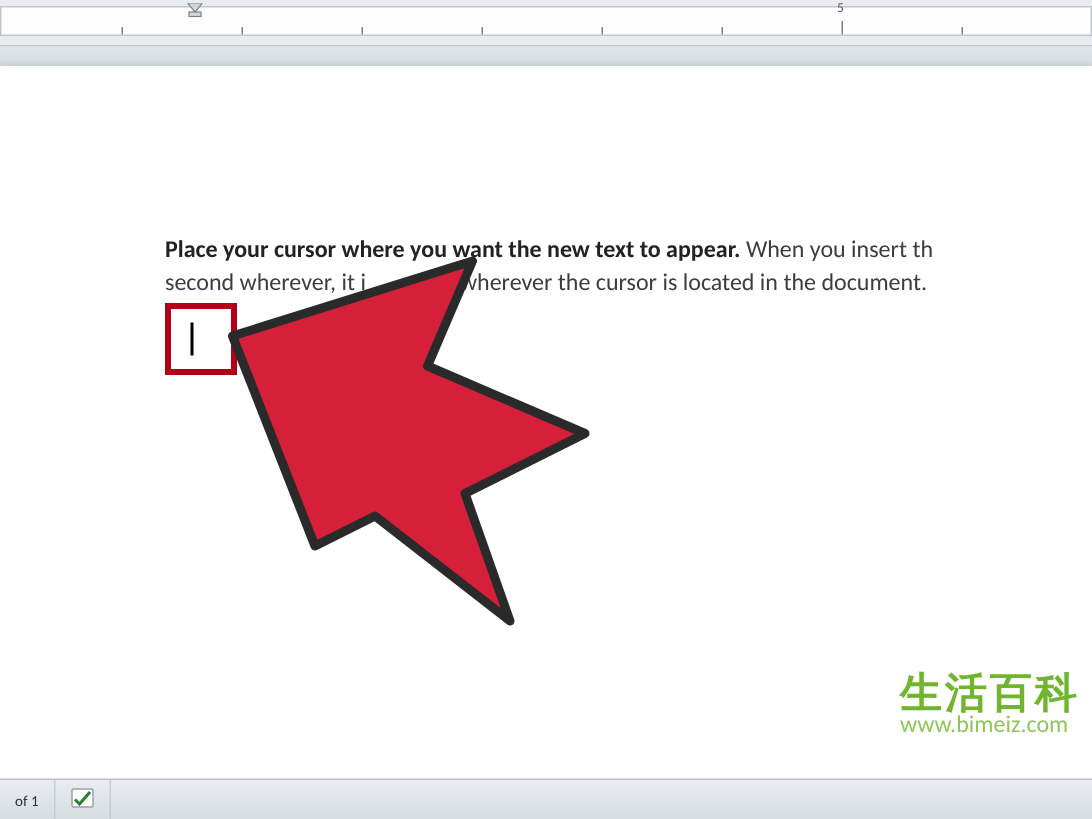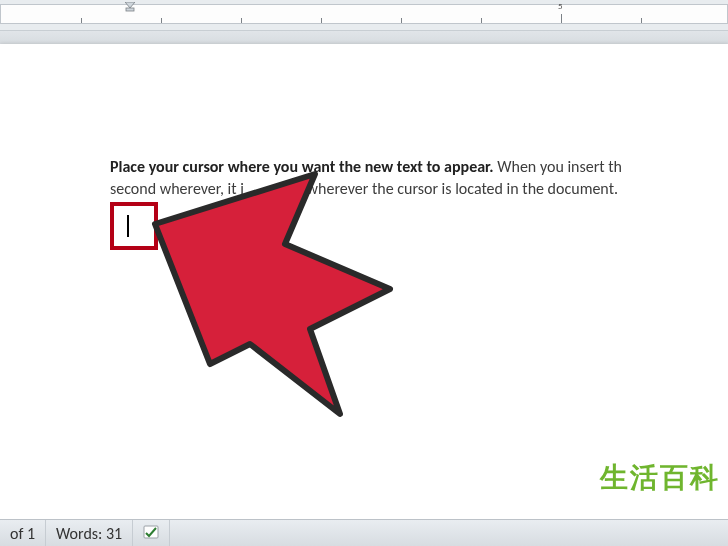--- a/index.html
+++ b/index.html
@@ -123,21 +123,21 @@
   .status-bar {
     position: absolute;
     left: 0;
     right: 0;
     bottom: 0;
     height: 26px;
     background: linear-gradient(#e9edf1,#d7dce1);
     border-top: 1px solid #bcc2c8;
     display: flex;
     align-items: center;
-    font-size: 16px;
+    font-size: 10px;
     color: #333;
     text-align: center;
   }
   .status-bar .cell {
     padding: 0 10px;
     height: 100%;
     display: flex;
     align-items: center;
     border-right: 1px solid #c6ccd2;
     cursor: default;
@@ -218,31 +218,29 @@
                  L 165 165
                  L 195 250
                  L 105 180
                  L 65 200
                  Z" fill="#d6203a" stroke="#2a2a2a" stroke-width="6" stroke-linejoin="round"></path>
       </svg>
     </div>
 
     <div class="watermark">
       <div class="cn">生活百科</div>
+      <div class="url">www.bimeiz.com</div>
     </div>
 
   </div>
 </div>
 
 <div class="status-bar">
   <div class="cell">
     <span>of 1</span>
-  </div>
-  <div class="cell">
-    <span>Words:</span>&nbsp;<span>31</span>
   </div>
   <div class="cell">
     <span class="spellcheck-icon">
       <svg viewBox="0 0 16 16" width="16" height="16">
         <rect x="1" y="1" width="14" height="12" rx="1" fill="#fefefe" stroke="#9aa0a6"></rect>
         <path d="M3 8 L6 11 L13 3" fill="none" stroke="#2e7d32" stroke-width="2"></path>
       </svg>
     </span>
   </div>
 </div>

